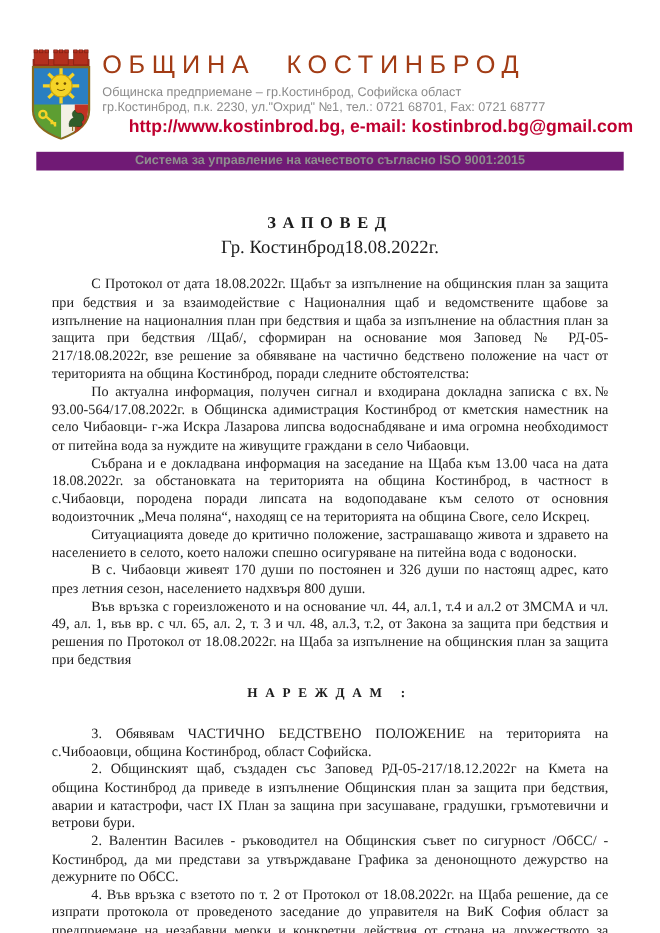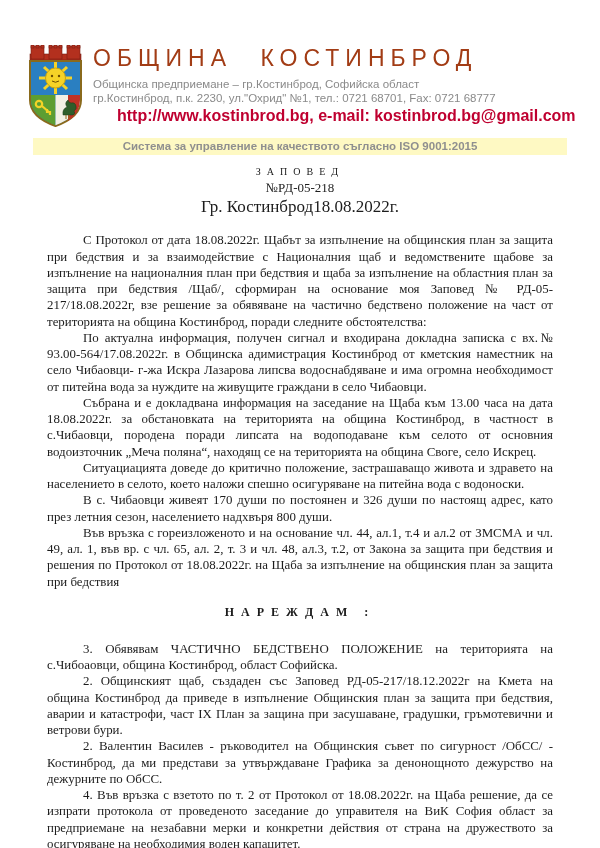--- a/index.html
+++ b/index.html
@@ -45,40 +45,41 @@
     line-height: 1.25;
     margin-top: 1px;
     white-space: nowrap;
     text-decoration: none;
     display: inline-block;
     cursor: pointer;
     padding-left: 24px;
   }
   .iso-bar {
     margin: 11px 33px 0 33px;
-    background: #fef9c3;
+    background: #701a75;
     color: #8f8f8f;
     font-family: "Liberation Sans", "DejaVu Sans", sans-serif;
     font-size: 11.5px;
     font-weight: 700;
     text-align: center;
     height: 17px;
     line-height: 17px;
     white-space: nowrap;
     overflow: hidden;
   }
 
   
   .doc { padding: 11px 47px 40px 47px; font-size: 12.9px; line-height: 1.26; }
   .title-block { text-align: center; }
   .doc-title {
-    font-weight: 400;
-    font-size: 10px;
+    font-weight: 700;
+    font-size: 15px;
     letter-spacing: 6px;
     margin-bottom: 1px;
+    margin-top: 28px;
   }
   .doc-number { font-size: 13px; }
   .doc-place-date { font-size: 17px; }
 
   .body-text { margin-top: 15px; text-align: justify; }
   .body-text p { text-indent: 36px; text-align: justify; }
 
   .order-heading {
     text-align: center;
     font-weight: 700;
@@ -159,21 +160,20 @@
       <div class="addr-line">гр.Костинброд, п.к. 2230, ул."Охрид" №1, тел.: 0721 68701, Fax: 0721 68777</div>
       <a class="site-line">http://www.kostinbrod.bg, e-mail: kostinbrod.bg@gmail.com</a>
     </div>
   </div>
 
   <div class="iso-bar">Система за управление на качеството съгласно ISO 9001:2015</div>
 
   <div class="doc">
     <div class="title-block">
       <div class="doc-title">ЗАПОВЕД</div>
-      <div class="doc-number">№РД-05-218</div>
       <div class="doc-place-date">Гр. Костинброд18.08.2022г.</div>
     </div>
 
     <div class="body-text">
       <p>С Протокол от дата 18.08.2022г. Щабът за изпълнение на общинския план за защита при бедствия и за взаимодействие с Националния щаб и ведомствените щабове за изпълнение на националния план при бедствия и щаба за изпълнение на областния план за защита при бедствия /Щаб/, сформиран на основание моя Заповед № РД-05-217/18.08.2022г, взе решение за обявяване на частично бедствено положение на част от територията на община Костинброд, поради следните обстоятелства:</p>
       <p>По актуална информация, получен сигнал и входирана докладна записка с вх.№ 93.00-564/17.08.2022г. в Общинска адимистрация Костинброд от кметския наместник на село Чибаовци- г-жа Искра Лазарова липсва водоснабдяване и има огромна необходимост от питейна вода за нуждите на живущите граждани в село Чибаовци.</p>
       <p>Събрана и е докладвана информация на заседание на Щаба към 13.00 часа на дата 18.08.2022г. за обстановката на територията на община Костинброд, в частност в с.Чибаовци, породена поради липсата на водоподаване към селото от основния водоизточник „Меча поляна“, находящ се на територията на община Своге, село Искрец.</p>
       <p>Ситуациацията доведе до критично положение, застрашаващо живота и здравето на населението в селото, което наложи спешно осигуряване на питейна вода с водоноски.</p>
       <p>В с. Чибаовци живеят 170 души по постоянен и 326 души по настоящ адрес, като през летния сезон, населението надхвъря 800 души.</p>
       <p>Във връзка с гореизложеното и на основание чл. 44, ал.1, т.4 и ал.2 от ЗМСМА и чл. 49, ал. 1, във вр. с чл. 65, ал. 2, т. 3 и чл. 48, ал.3, т.2, от Закона за защита при бедствия и решения по Протокол от 18.08.2022г. на Щаба за изпълнение на общинския план за защита при бедствия</p>

